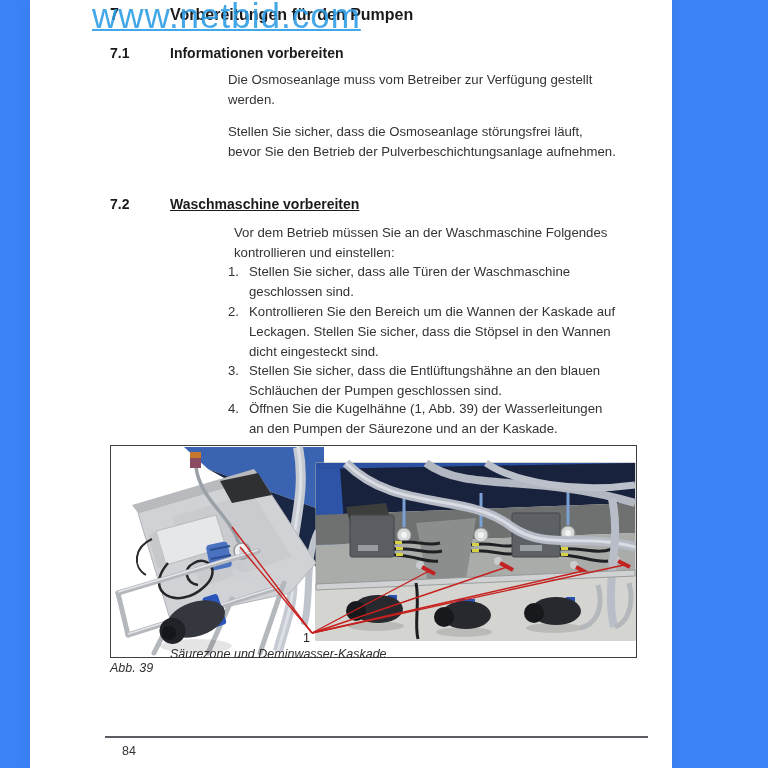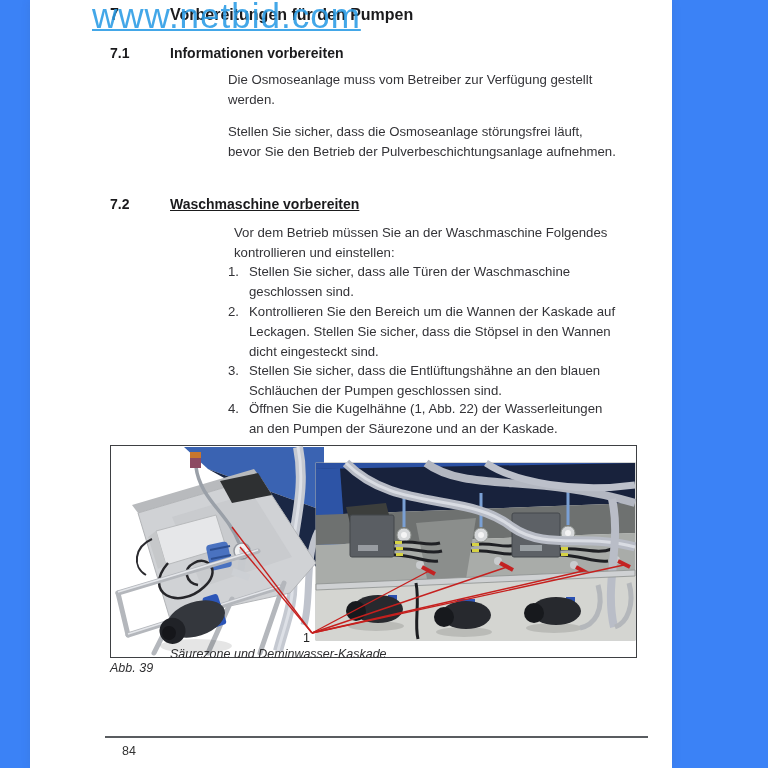--- a/index.html
+++ b/index.html
@@ -54,21 +54,21 @@
     <div class="abs body-txt" style="left:198px;top:302px;">2.</div>
     <div class="abs body-txt lines" style="left:219px;top:302px;">Kontrollieren Sie den Bereich um die Wannen der Kaskade auf
 Leckagen. Stellen Sie sicher, dass die Stöpsel in den Wannen
 dicht eingesteckt sind.</div>
 
     <div class="abs body-txt" style="left:198px;top:361px;">3.</div>
     <div class="abs body-txt lines" style="left:219px;top:361px;">Stellen Sie sicher, dass die Entlüftungshähne an den blauen
 Schläuchen der Pumpen geschlossen sind.</div>
 
     <div class="abs body-txt" style="left:198px;top:399px;">4.</div>
-    <div class="abs body-txt lines" style="left:219px;top:399px;">Öffnen Sie die Kugelhähne (1, Abb. 22) der Wasserleitungen
+    <div class="abs body-txt lines" style="left:219px;top:399px;">Öffnen Sie die Kugelhähne (1, Abb. 39) der Wasserleitungen
 an den Pumpen der Säurezone und an der Kaskade.</div>
 
     <div class="figure-box">
       <svg width="525" height="211" viewBox="0 0 525 211">
 
         <g transform="translate(1,1)">
           <rect x="0" y="0" width="212" height="209" fill="#ffffff"></rect>
           <polygon points="72,0 212,0 212,64 96,22" fill="#3a63b2"></polygon>
           <polygon points="96,22 212,64 212,130 150,52" fill="#1a2744"></polygon>
           <path d="M 186,0 C 196,50 176,90 180,128 C 183,156 172,180 166,204" stroke="#c5c9d1" stroke-width="10" fill="none"></path>

